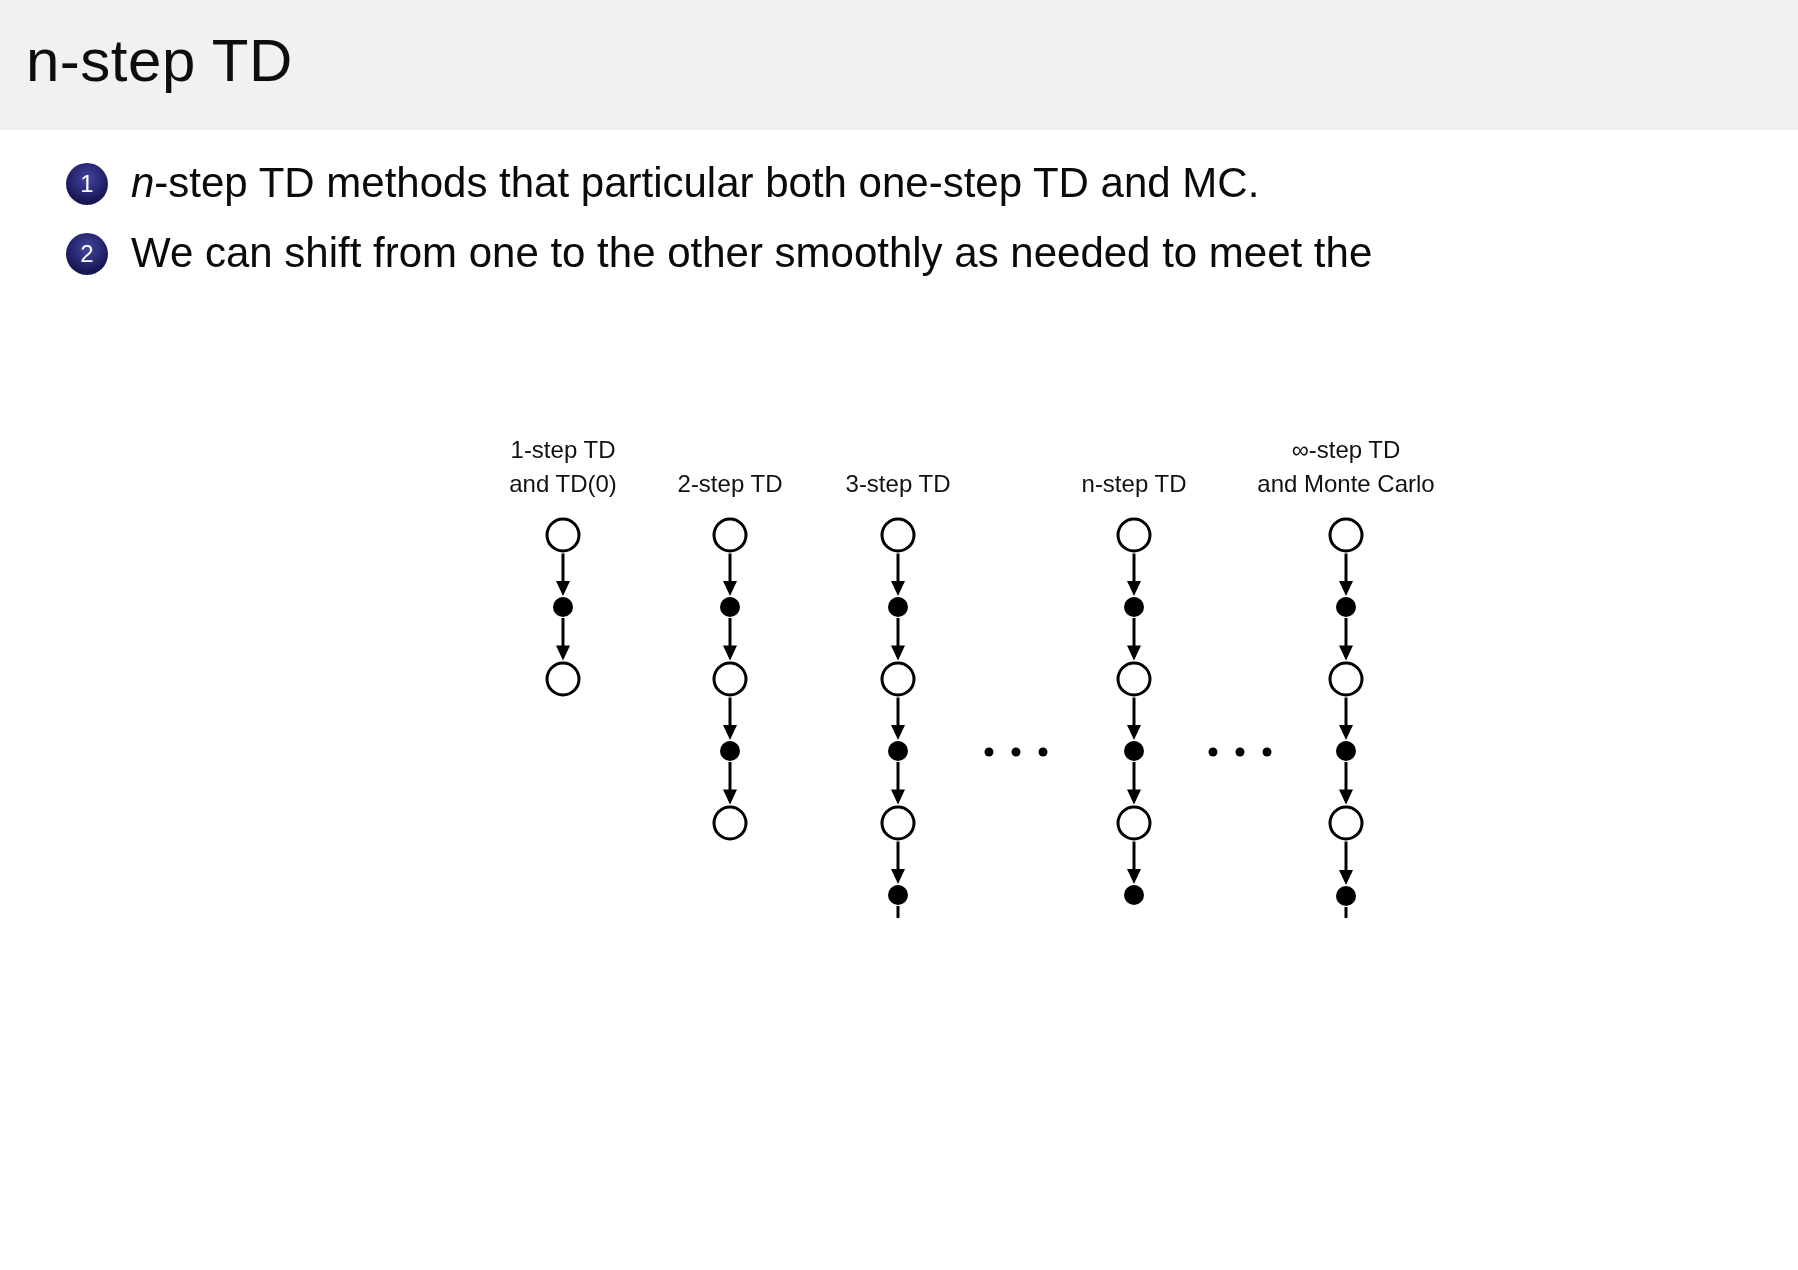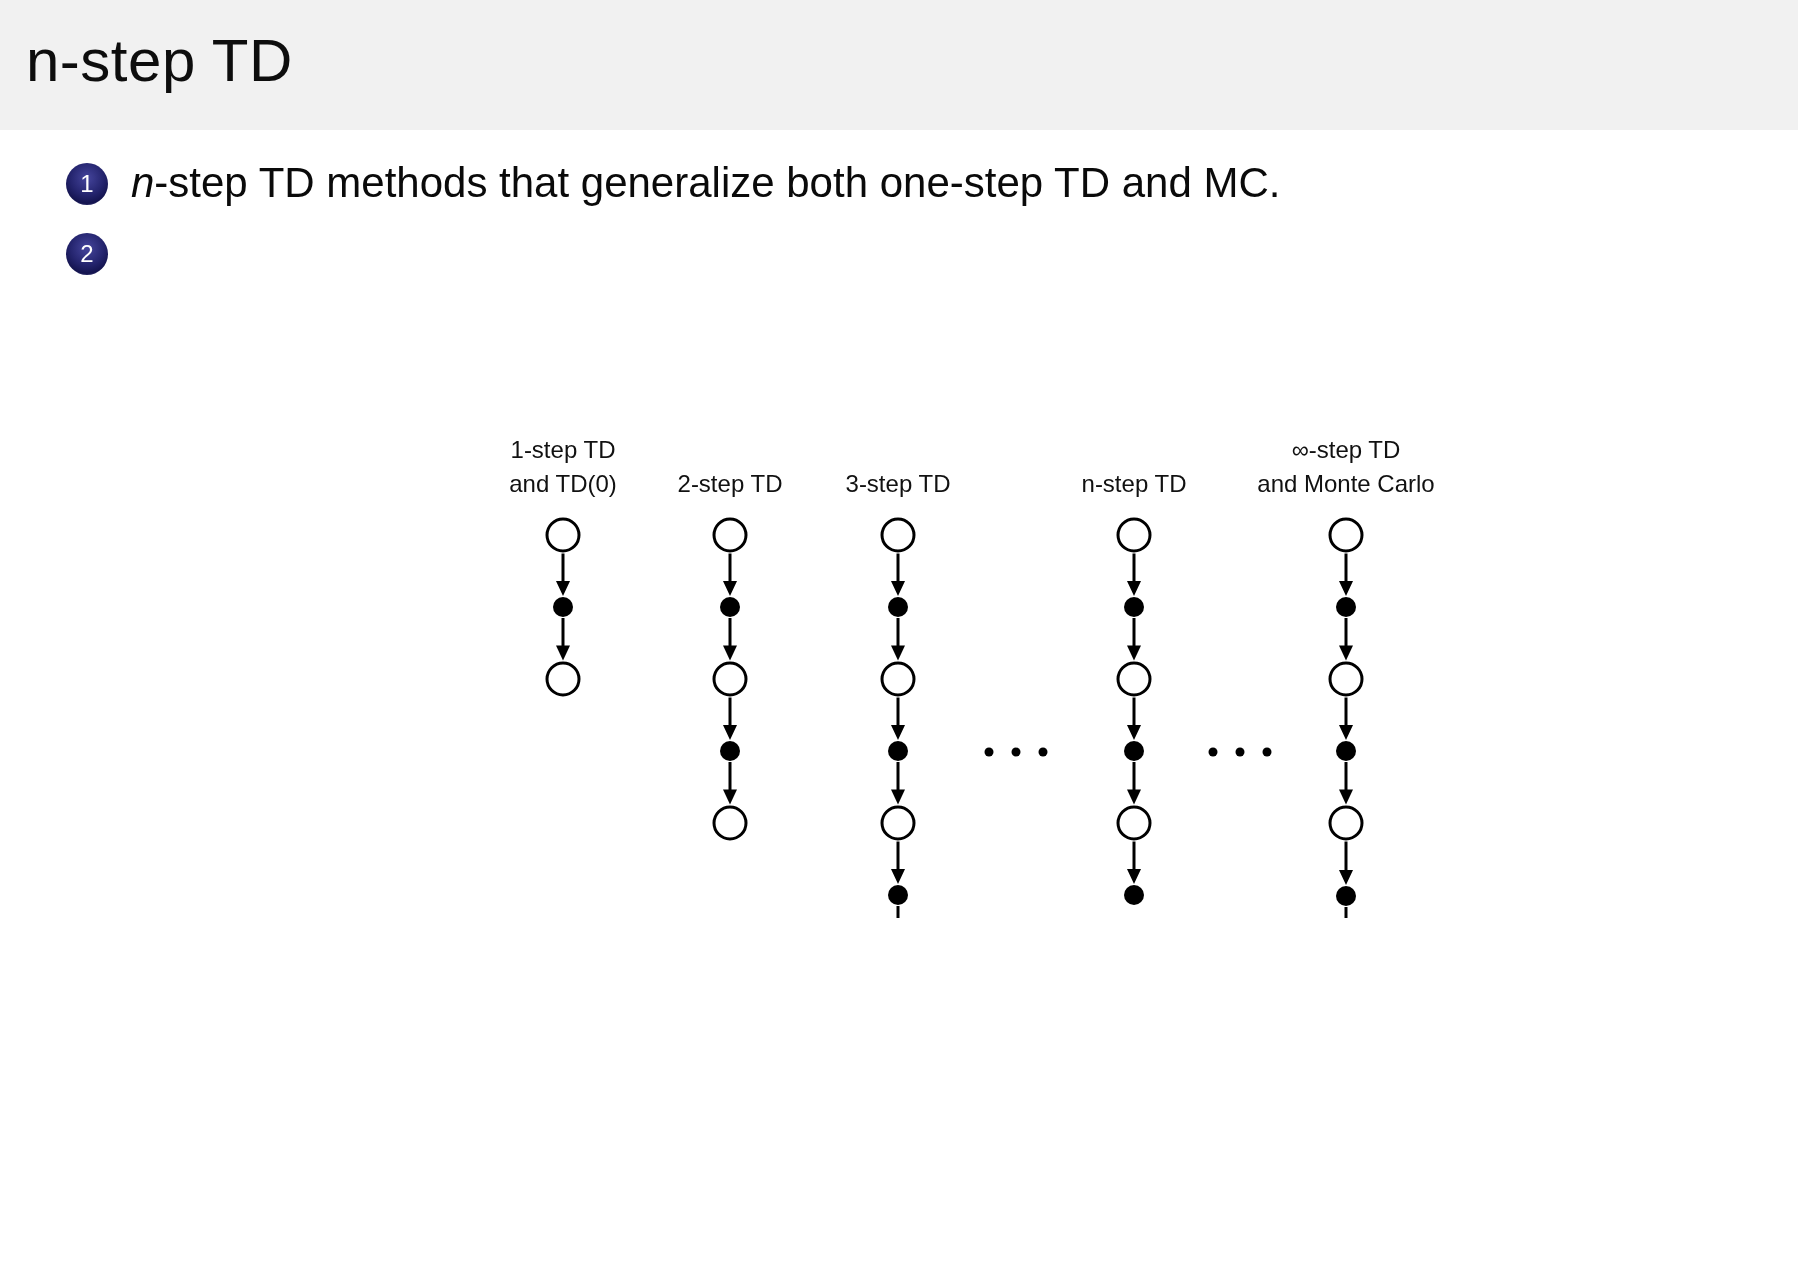--- a/index.html
+++ b/index.html
@@ -76,27 +76,28 @@
 
   <header class="frametitle">
     <h1>n-step TD</h1>
   </header>
 
   <div class="bullets">
 
     <div class="bullet bullet-1">
       <span class="badge">1</span>
       <span class="bullet-text">
-        <span class="line"><i>n</i><span>-step TD methods that generalize both one-step TD and MC.</span></span>
+        <span class="line"><i>n</i><span>-step TD methods that particular both one-step TD and MC.</span></span>
       </span>
     </div>
 
     <div class="bullet bullet-2">
       <span class="badge">2</span>
       <span class="bullet-text">
+        <span class="line">We can shift from one to the other smoothly as needed to meet the</span>
       </span>
     </div>
 
   </div>
 
   <svg id="diagram-svg" viewBox="0 0 1798 1270">
       <g>
         <text x="563" y="458" text-anchor="middle" fill="#111111">1-step TD</text>
         <text x="563" y="492" text-anchor="middle" fill="#111111">and TD(0)</text>
         <line x1="563" y1="553.5" x2="563" y2="583" stroke="#000000" stroke-width="3"></line>

